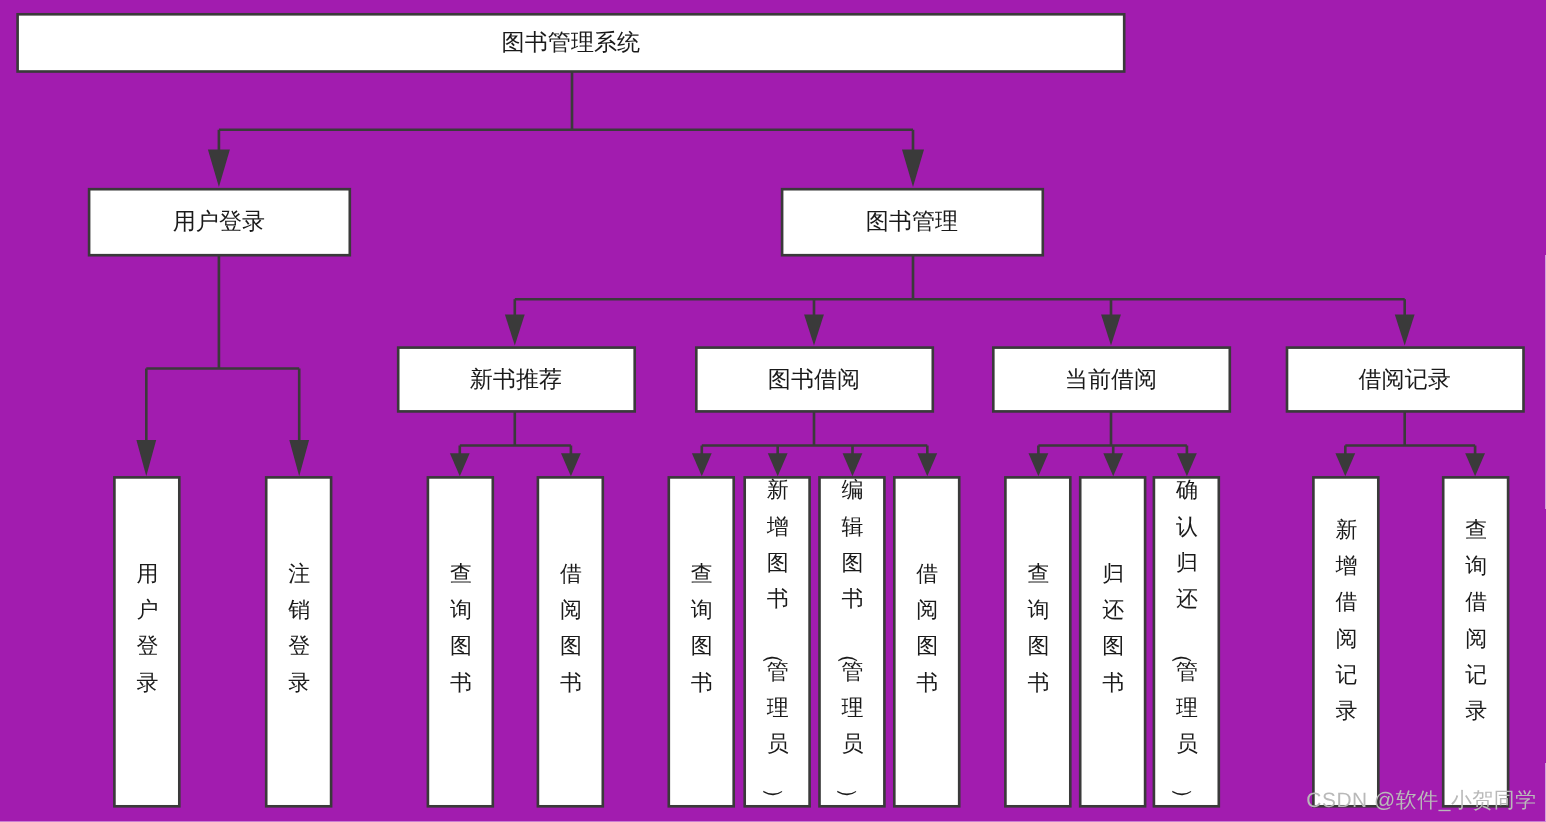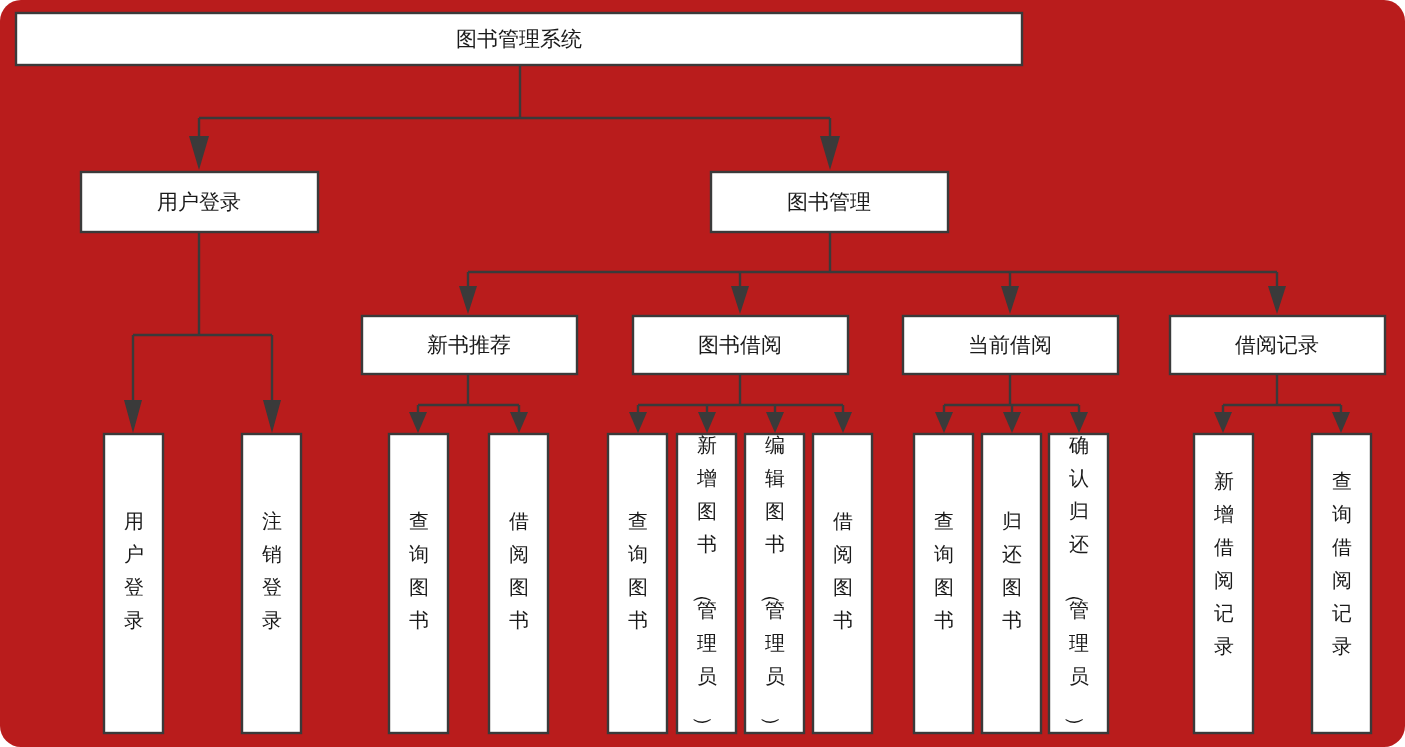--- a/index.html
+++ b/index.html
@@ -7,23 +7,22 @@
     padding: 0;
     background: #ffffff;
   }
   body {
     font-family: "Liberation Sans", "DejaVu Sans", sans-serif;
   }
   #diagram-root {
     position: relative;
     width: 1405px;
     height: 747px;
-    background: #b91c1c;
+    background: #a21caf;
     overflow: hidden;
-    border-radius: 21px;
   }
   svg.chart-canvas {
     position: absolute;
     left: 0;
     top: 0;
     width: 1405px;
     height: 747px;
   }
   .node-box {
     fill: #ffffff;
@@ -228,14 +227,15 @@
       <rect class="node-box" x="1194" y="434" width="59" height="299"></rect>
       <text class="node-label-v" x="1224" y="488"><tspan x="1224" y="488">新</tspan><tspan x="1224" y="521">增</tspan><tspan x="1224" y="554">借</tspan><tspan x="1224" y="587">阅</tspan><tspan x="1224" y="620">记</tspan><tspan x="1224" y="653">录</tspan></text>
     </g>
     <g>
       <rect class="node-box" x="1312" y="434" width="59" height="299"></rect>
       <text class="node-label-v" x="1342" y="488"><tspan x="1342" y="488">查</tspan><tspan x="1342" y="521">询</tspan><tspan x="1342" y="554">借</tspan><tspan x="1342" y="587">阅</tspan><tspan x="1342" y="620">记</tspan><tspan x="1342" y="653">录</tspan></text>
     </g>
 
   </svg>
 
+  <div class="watermark-text">CSDN @软件_小贺同学</div>
 
 </div>
 
 </body></html>

